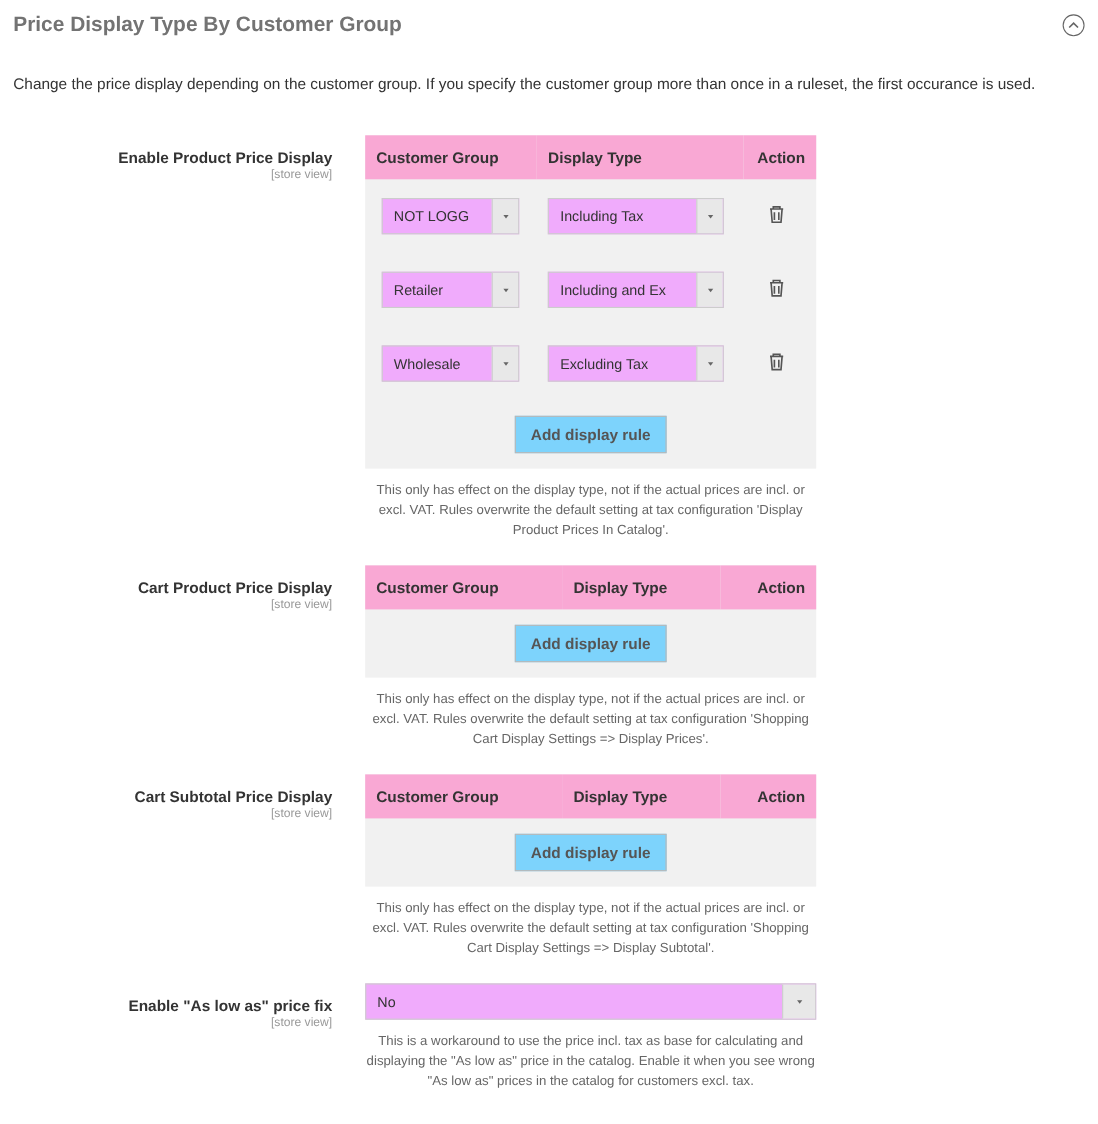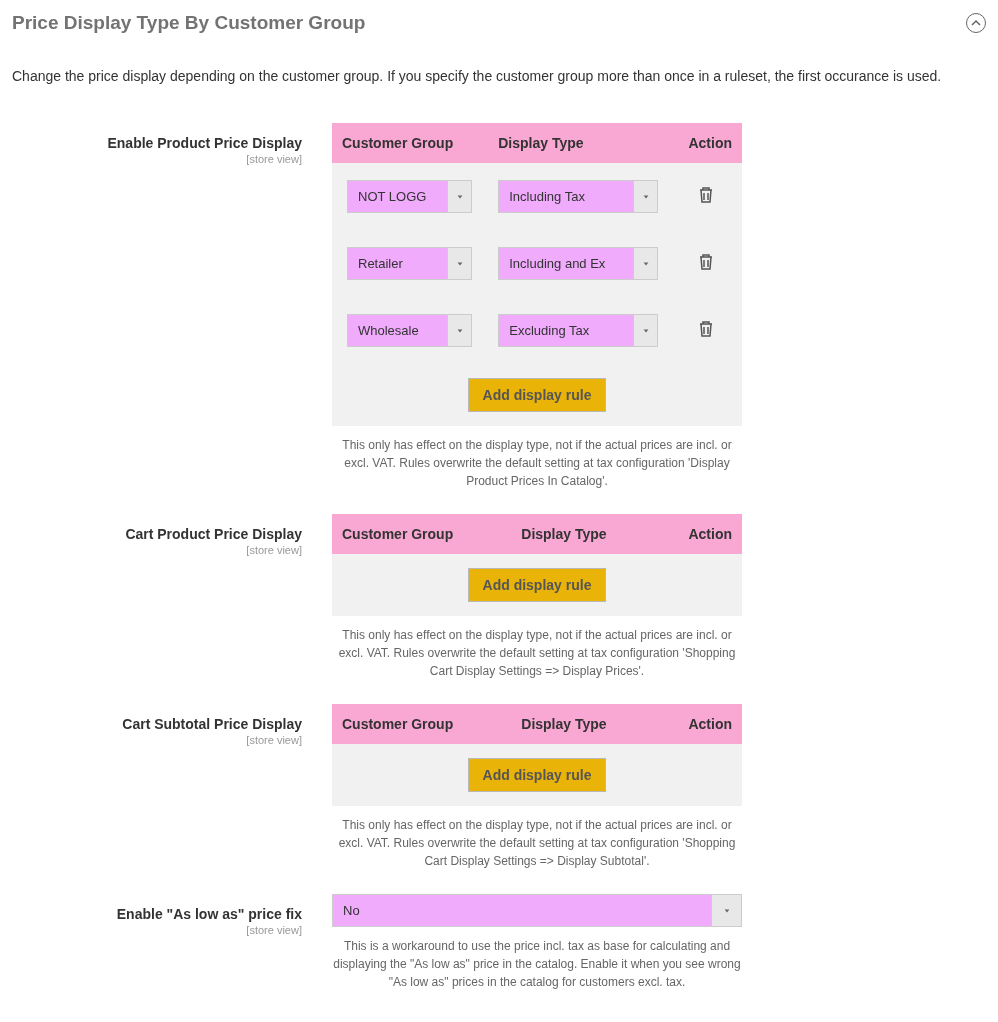--- a/index.html
+++ b/index.html
@@ -22,21 +22,21 @@
 .rules-table td:last-child { text-align: center; padding-right: 15px; }
 .select-wrap { display: flex; background: #f0abfc; border: 1px solid #ccc; height: 33px; }
 .select-text { flex: 1; padding: 0 10px; display: flex; align-items: center; font-size: 13px; color: #333; white-space: nowrap; overflow: hidden; }
 .select-arrow { width: 24px; background: #e8e8e8; border-left: 1px solid #ccc; display: flex; align-items: center; justify-content: center; cursor: pointer; }
 .select-arrow svg { width: 8px; height: 8px; }
 .cg-select { width: 125px; }
 .dt-select { width: 160px; gap: 20px; }
 .trash-btn { cursor: pointer; color: #555; }
 .trash-btn svg { width: 16px; height: 18px; }
 .add-rule-row td { padding: 14px 15px; }
-.add-btn { background: #eab308; border: 1px solid #b8b8b8; padding: 8px 14px; font-size: 14px; font-weight: 600; color: #555; cursor: pointer; }
+.add-btn { background: #7dd3fc; border: 1px solid #b8b8b8; padding: 8px 14px; font-size: 14px; font-weight: 600; color: #555; cursor: pointer; }
 .help-text { font-size: 12px; color: #666; margin-top: 10px; line-height: 1.5; text-align: center; }
 .wide-select { width: 100%; }
 .wide-select .select-arrow { width: 30px; }
 </style>
 </head>
 <body>
 
 <div class="section-header">
   <div class="section-title">Price Display Type By Customer Group</div>
   <div class="collapse-icon">

